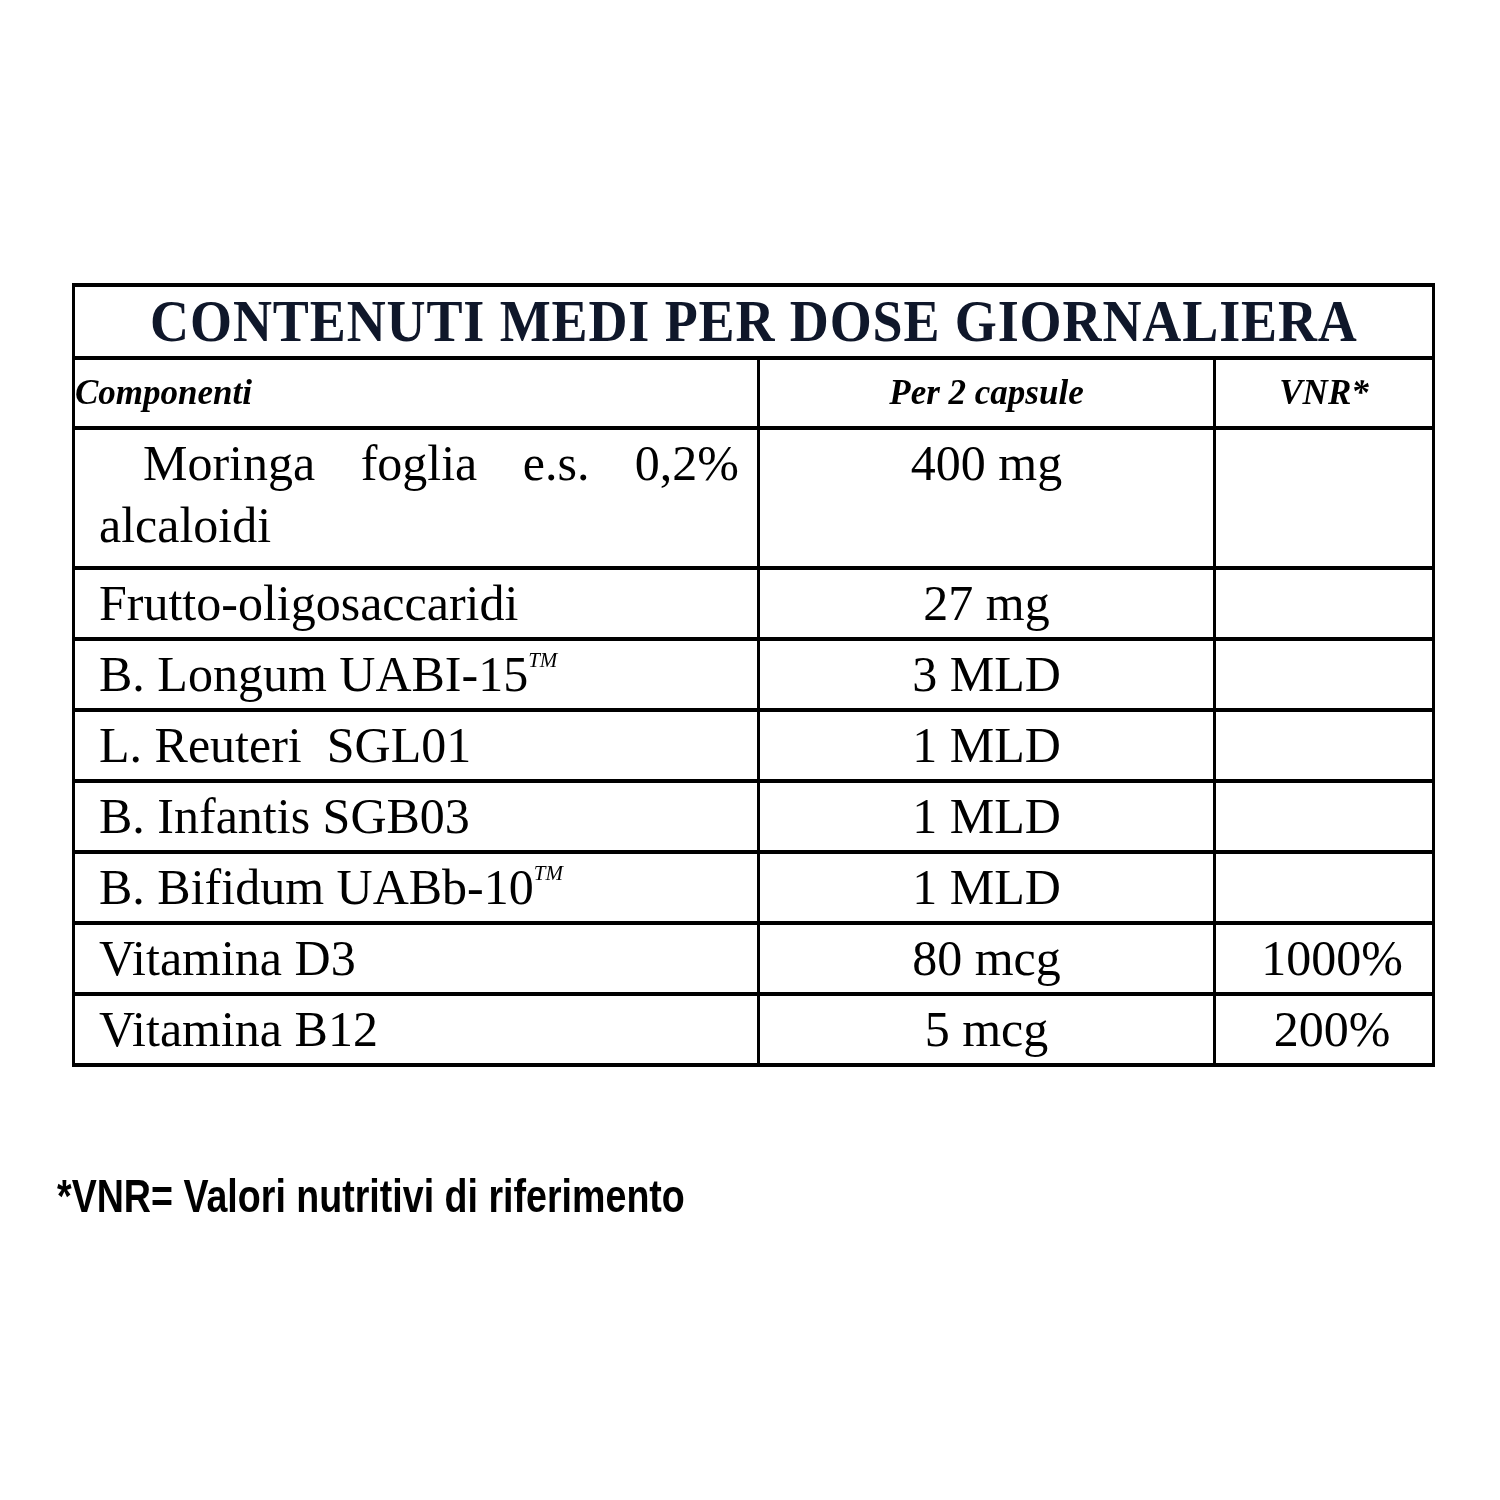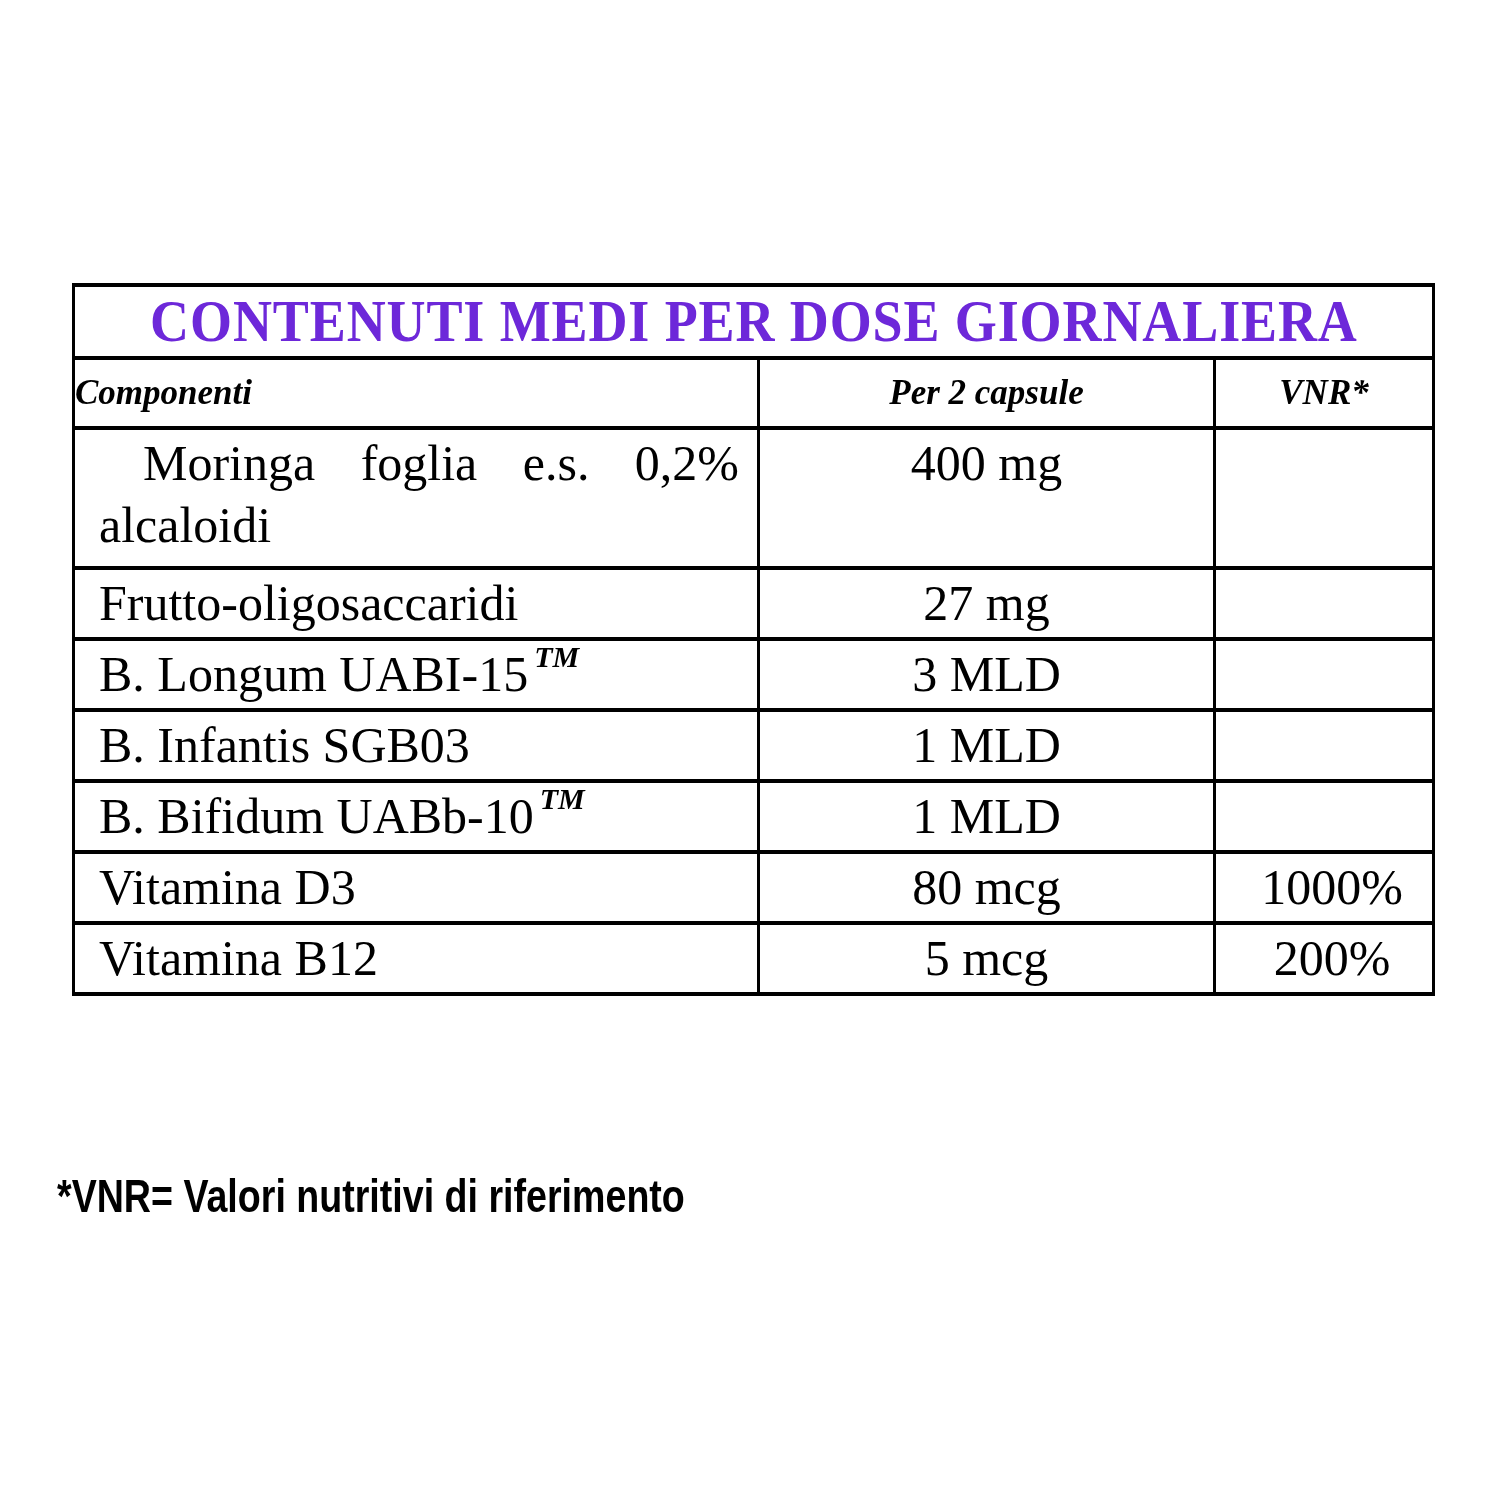--- a/index.html
+++ b/index.html
@@ -20,21 +20,21 @@
   table.nutri th, table.nutri td {
     border: solid #000000;
     border-width: 4px 3px;
     overflow: hidden;
   }
 
   tr.title-row { height: 67px; }
   th.title {
     text-align: center; vertical-align: middle;
     font-weight: bold; font-size: 60px;
-    color: #6d28d9;
+    color: #0f172a;
     padding: 0;
   }
   th.title .squeeze {
     display: inline-block;
     transform: scaleX(0.90);
     transform-origin: center;
     white-space: nowrap;
     letter-spacing: 1px;
   }
 
@@ -55,25 +55,23 @@
     padding: 2px 0 0 0;
   }
   td.c-name { padding-left: 24px; padding-right: 18px; }
   td.c-amt  { text-align: center; }
   td.c-vnr  { text-align: center; padding-left: 16px; }
 
   .pre { white-space: pre-wrap; }
   .jline { text-align: justify; text-align-last: justify; margin-left: 44px; }
   sup.tm {
     font-style: italic;
-    font-size: 30px;
+    font-size: 21px;
     line-height: 0;
     vertical-align: 24px;
-    margin-left: 6px;
-    font-weight: bold;
   }
 
   .footnote {
     position: absolute; left: 57px; top: 1168px;
     font-family: "Liberation Sans", "DejaVu Sans", sans-serif;
     font-weight: bold; font-size: 47px;
     color: #000000;
     transform: scaleX(0.80);
     transform-origin: left top;
     white-space: pre;
@@ -115,20 +113,25 @@
           <td class="c-name"><span class="pre">Frutto-oligosaccaridi</span></td>
           <td class="c-amt">27 mg</td>
           <td class="c-vnr"></td>
         </tr>
         <tr>
           <td class="c-name"><span class="pre">B. Longum UABI-15</span><sup class="tm">TM</sup></td>
           <td class="c-amt">3 MLD</td>
           <td class="c-vnr"></td>
         </tr>
         <tr>
+          <td class="c-name"><span class="pre">L. Reuteri  SGL01</span></td>
+          <td class="c-amt">1 MLD</td>
+          <td class="c-vnr"></td>
+        </tr>
+        <tr>
           <td class="c-name"><span class="pre">B. Infantis SGB03</span></td>
           <td class="c-amt">1 MLD</td>
           <td class="c-vnr"></td>
         </tr>
         <tr>
           <td class="c-name"><span class="pre">B. Bifidum UABb-10</span><sup class="tm">TM</sup></td>
           <td class="c-amt">1 MLD</td>
           <td class="c-vnr"></td>
         </tr>
         <tr>

